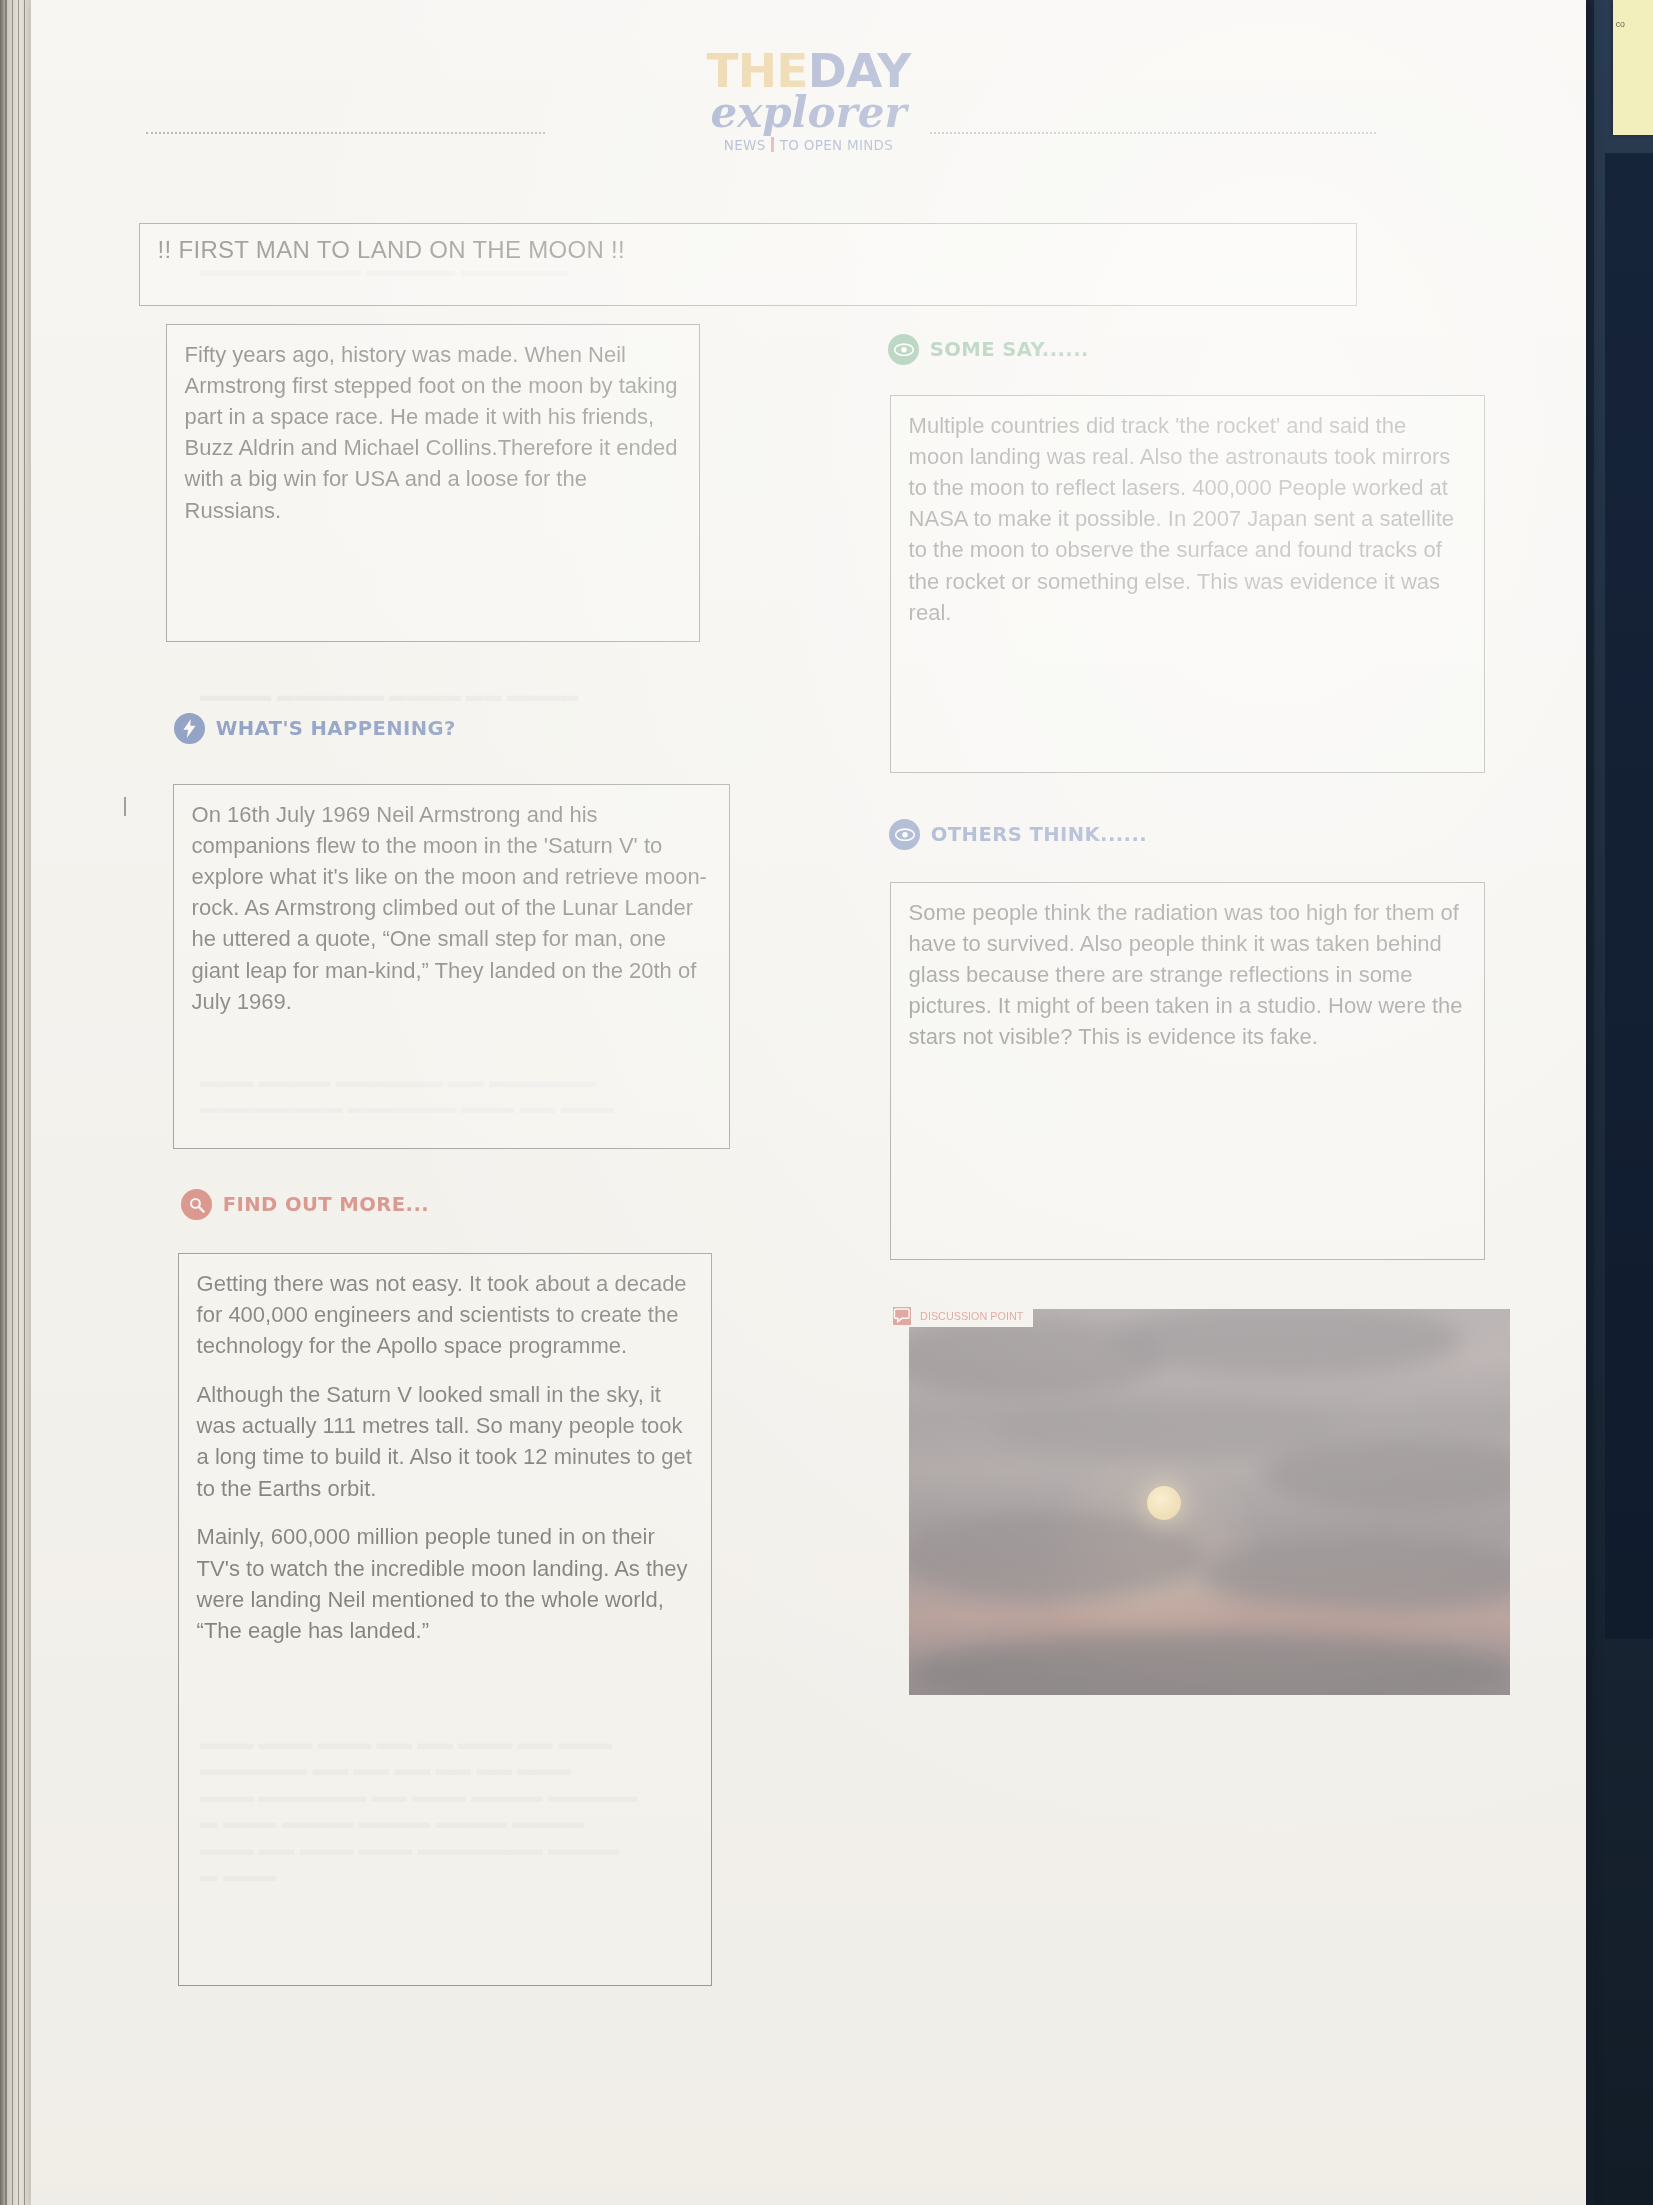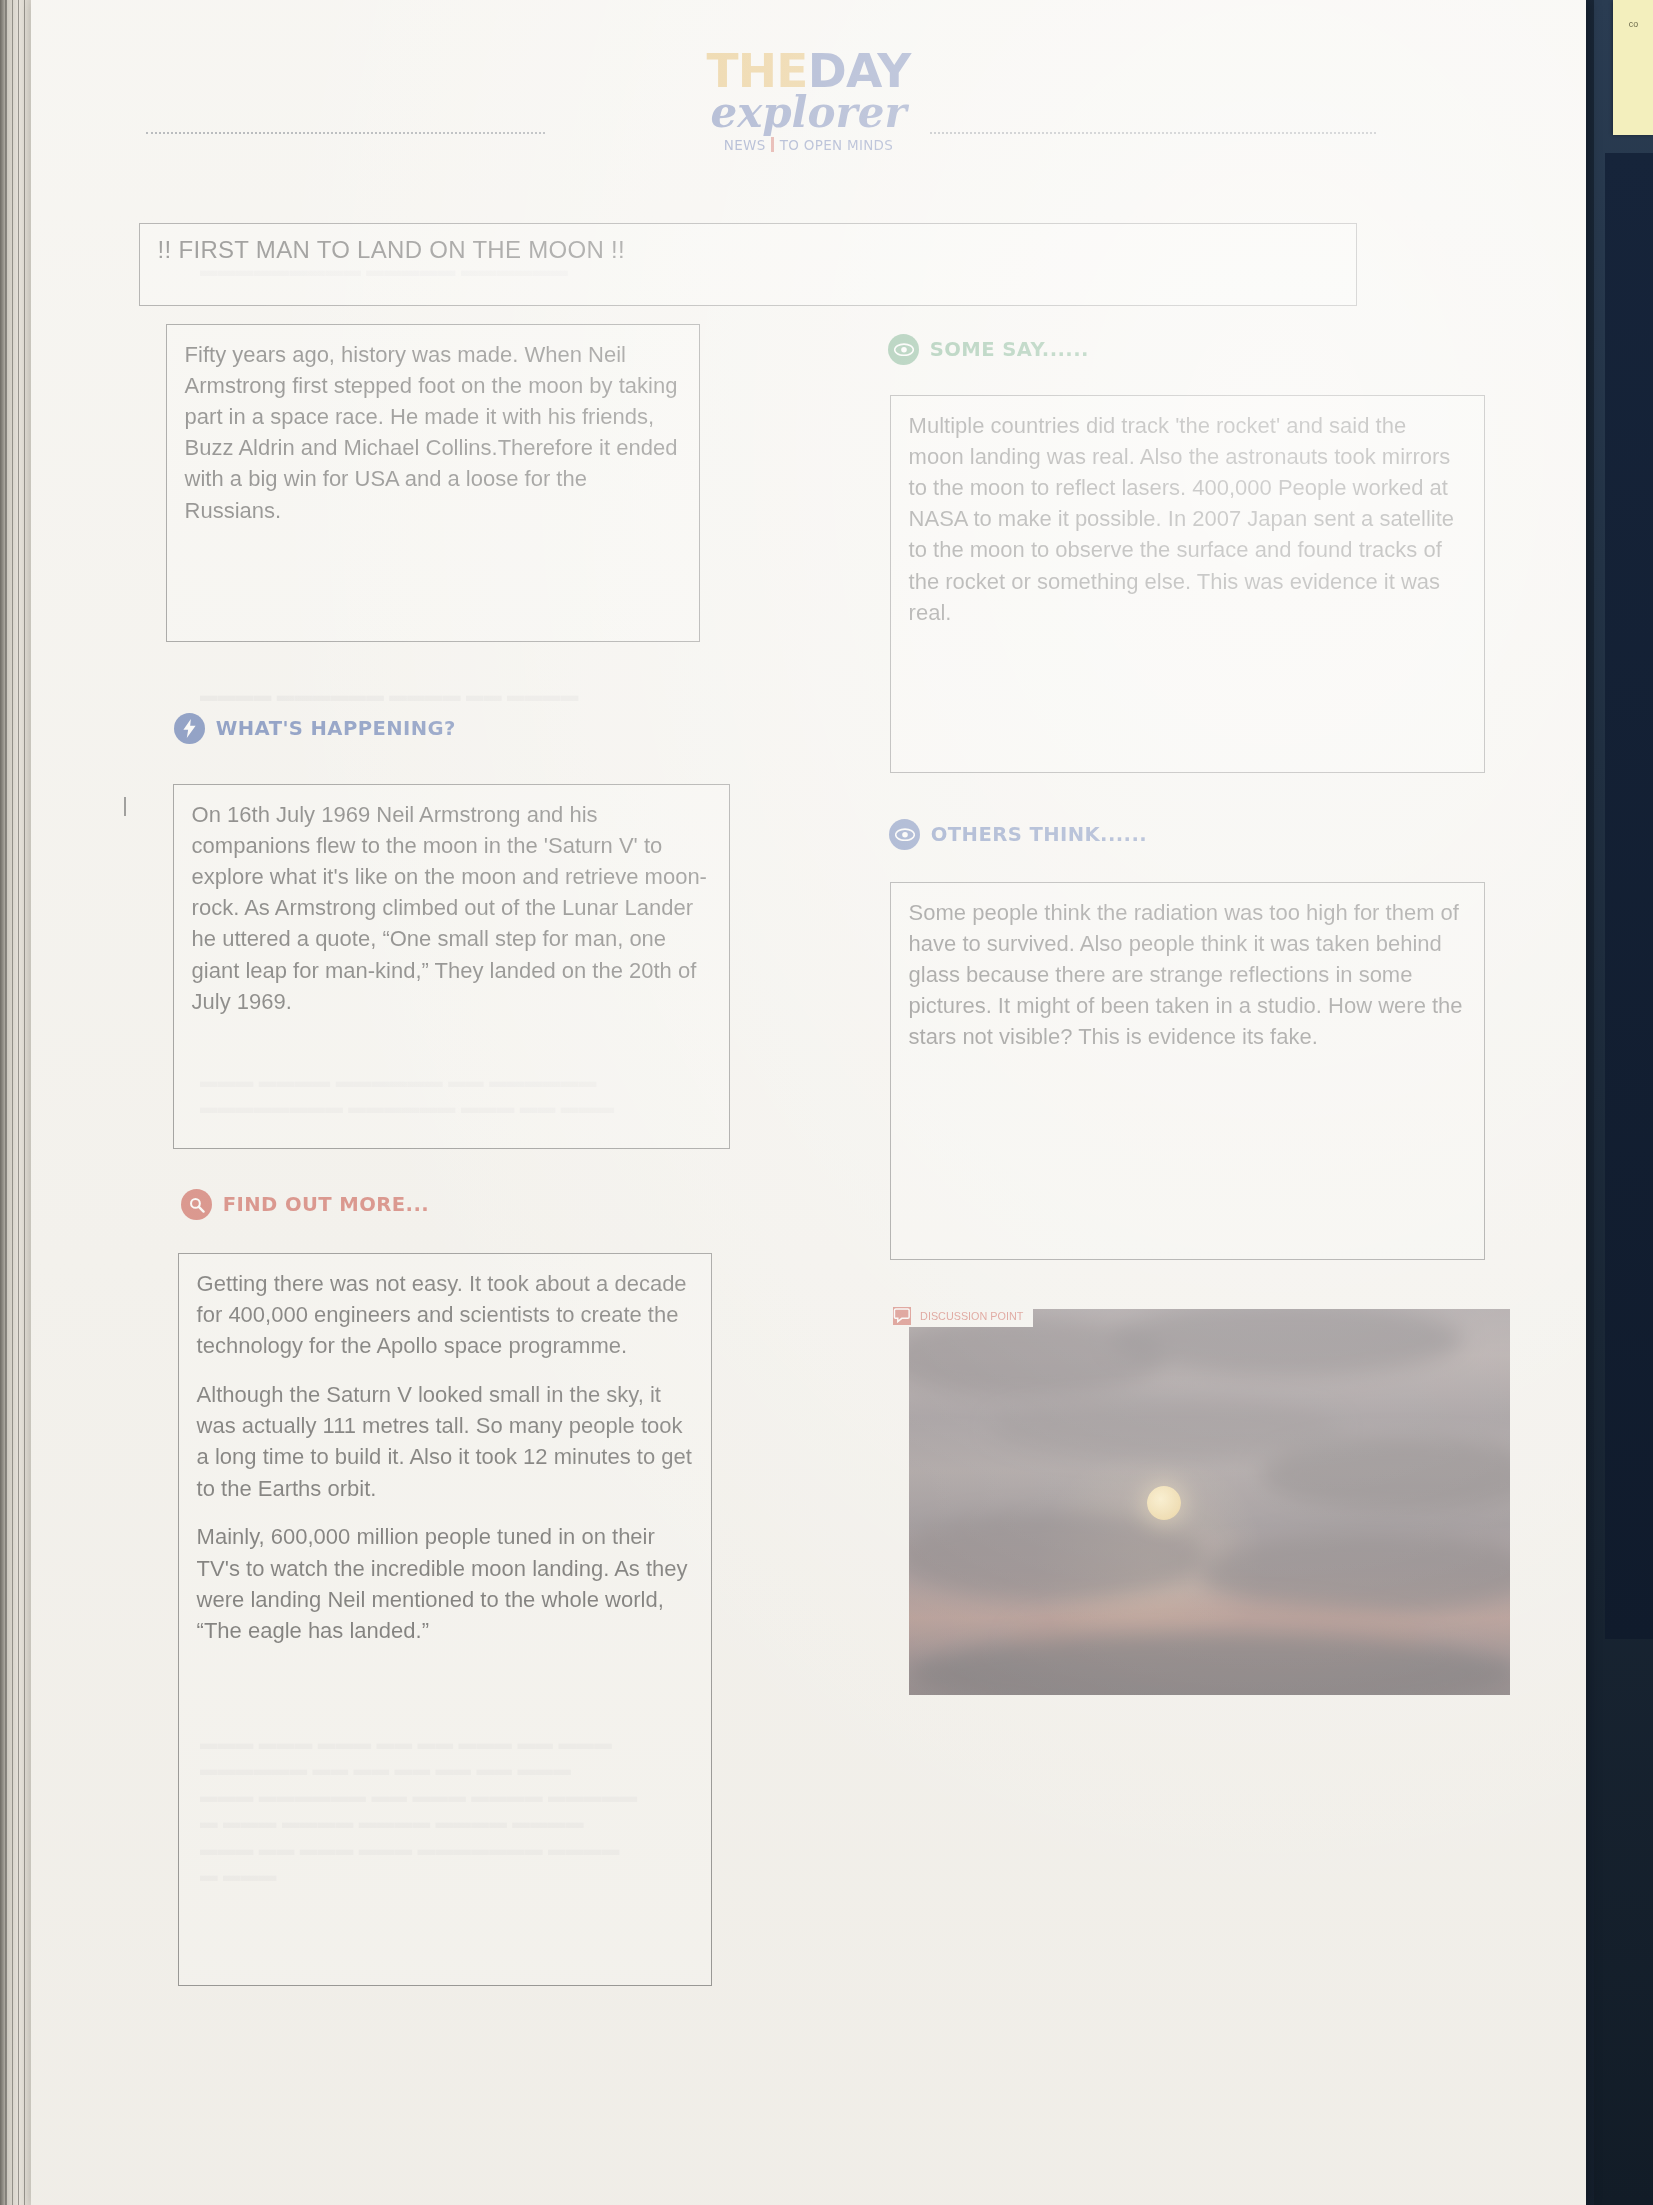--- a/index.html
+++ b/index.html
@@ -24,21 +24,20 @@
   .desk-right {
     position: absolute;
     left: 1594px; top: 0; width: 59px; height: 2205px;
     background: linear-gradient(180deg, #2a3c52 0%, #1a2736 60%, #121c27 100%);
   }
   .sticky-note {
     position: absolute;
     left: 1613px; top: 0px; width: 41px; height: 135px;
     background: #f3efbd;
     box-shadow: -1.4px 1.4px 3.4px rgba(0,0,0,.35);
-    text-align: center;
   }
   .sticky-note .sn-text {
     font-size: 8.8px;
     color: #6b6a4a;
     padding: 20px 2.7px 0 2.7px;
     line-height: 1.1;
   }
   .dark-panel {
     position: absolute;
     left: 1605px; top: 153px; width: 49px; height: 1486px;

